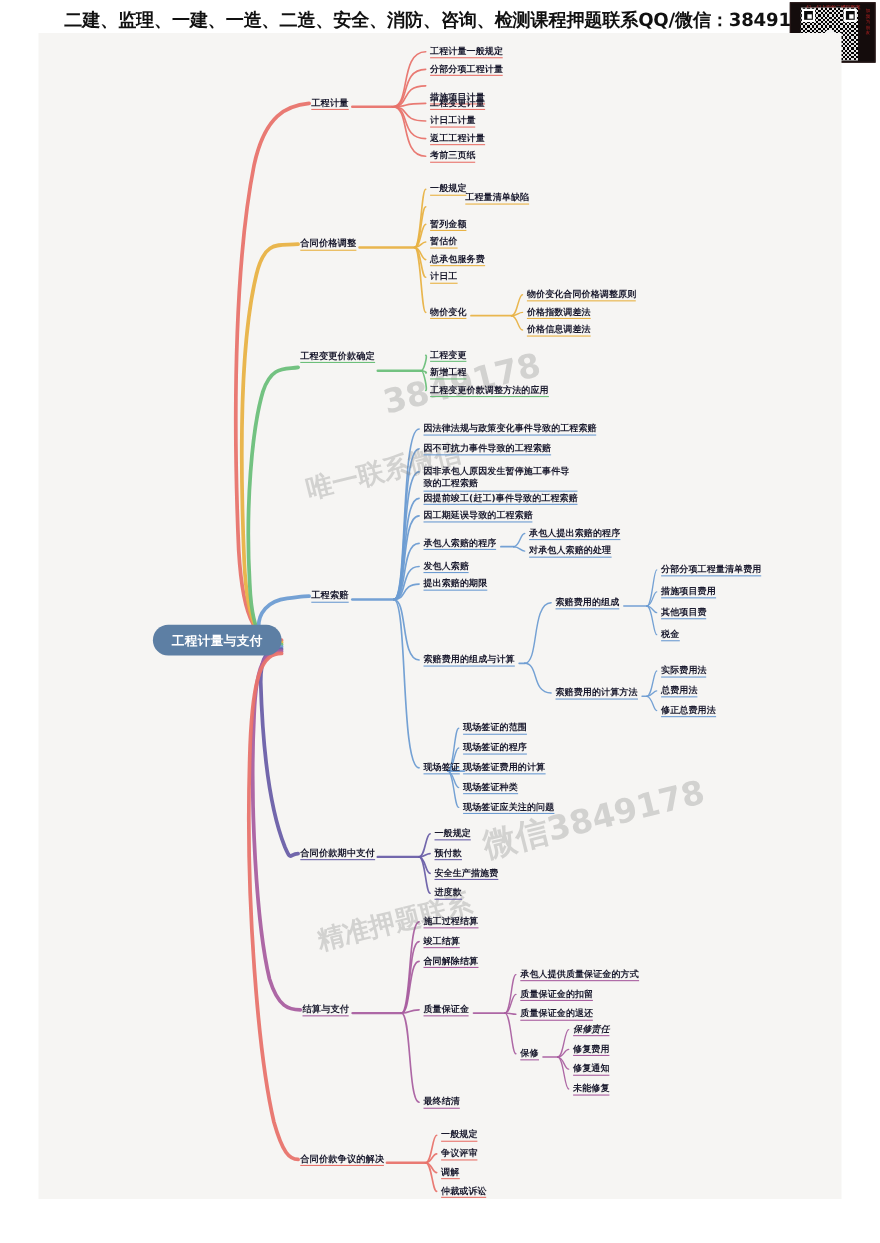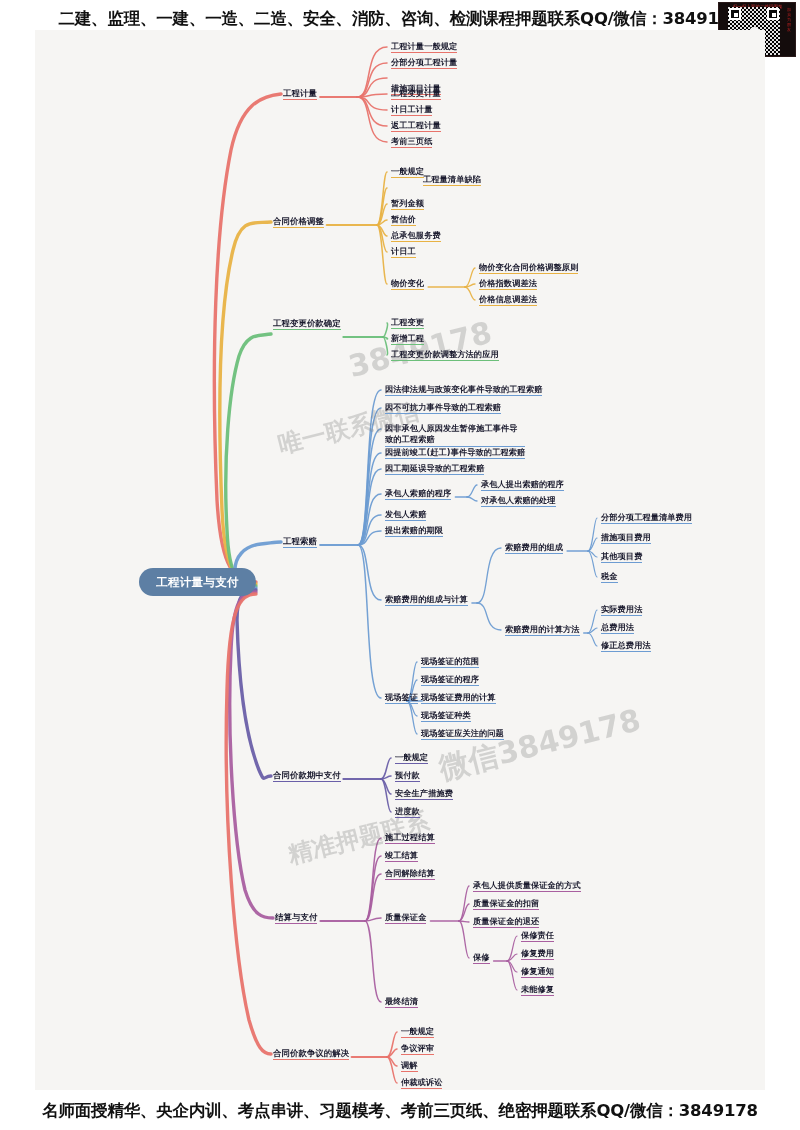--- a/index.html
+++ b/index.html
@@ -324,28 +324,27 @@
         <div class="topic" style="left: 360px; top: 776px; border-bottom: 1.1px solid rgb(106, 95, 168); width: auto;">进度款</div>
         <div class="topic l1" style="left: 240px; top: 882px; border-bottom: 1.1px solid rgb(169, 95, 160);">结算与支付</div>
         <div class="topic" style="left: 350px; top: 802px; border-bottom: 1.1px solid rgb(169, 95, 160); width: auto;">施工过程结算</div>
         <div class="topic" style="left: 350px; top: 820px; border-bottom: 1.1px solid rgb(169, 95, 160); width: auto;">竣工结算</div>
         <div class="topic" style="left: 350px; top: 838px; border-bottom: 1.1px solid rgb(169, 95, 160); width: auto;">合同解除结算</div>
         <div class="topic" style="left: 350px; top: 882px; border-bottom: 1.1px solid rgb(169, 95, 160); width: auto;">质量保证金</div>
         <div class="topic" style="left: 438px; top: 850px; border-bottom: 1.1px solid rgb(169, 95, 160);">承包人提供质量保证金的方式</div>
         <div class="topic" style="left: 438px; top: 868px; border-bottom: 1.1px solid rgb(169, 95, 160);">质量保证金的扣留</div>
         <div class="topic" style="left: 438px; top: 886px; border-bottom: 1.1px solid rgb(169, 95, 160);">质量保证金的退还</div>
         <div class="topic" style="left: 438px; top: 922px; border-bottom: 1.1px solid rgb(169, 95, 160);">保修</div>
-        <div class="topic" style="left: 486px; top: 900px; border-bottom: 1.1px solid rgb(169, 95, 160);">保修责任</div>
+        <div class="topic" style="left: 486px; top: 900px; border-bottom: 1.1px solid rgb(169, 95, 160); font-style: italic;">保修责任</div>
         <div class="topic" style="left: 486px; top: 918px; border-bottom: 1.1px solid rgb(169, 95, 160);">修复费用</div>
         <div class="topic" style="left: 486px; top: 936px; border-bottom: 1.1px solid rgb(169, 95, 160);">修复通知</div>
         <div class="topic" style="left: 486px; top: 954px; border-bottom: 1.1px solid rgb(169, 95, 160);">未能修复</div>
         <div class="topic" style="left: 350px; top: 966px; border-bottom: 1.1px solid rgb(169, 95, 160); width: auto;">最终结清</div>
         <div class="topic l1" style="left: 238px; top: 1018px; border-bottom: 1.1px solid rgb(232, 115, 107);">合同价款争议的解决</div>
         <div class="topic" style="left: 366px; top: 996px; border-bottom: 1.1px solid rgb(232, 115, 107); width: auto;">一般规定</div>
         <div class="topic" style="left: 366px; top: 1013px; border-bottom: 1.1px solid rgb(232, 115, 107); width: auto;">争议评审</div>
         <div class="topic" style="left: 366px; top: 1030px; border-bottom: 1.1px solid rgb(232, 115, 107); width: auto;">调解</div>
         <div class="topic" style="left: 366px; top: 1047px; border-bottom: 1.1px solid rgb(232, 115, 107); width: auto;">仲裁或诉讼</div>
       </div>
   </div>
 
-  <div class="promo" id="promo-bottom">名师面授精华、央企内训、考点串讲、习题模考、考前三页纸、绝密押题联系QQ/微信：3849178</div>
 
 </div>
 
 </body></html>

